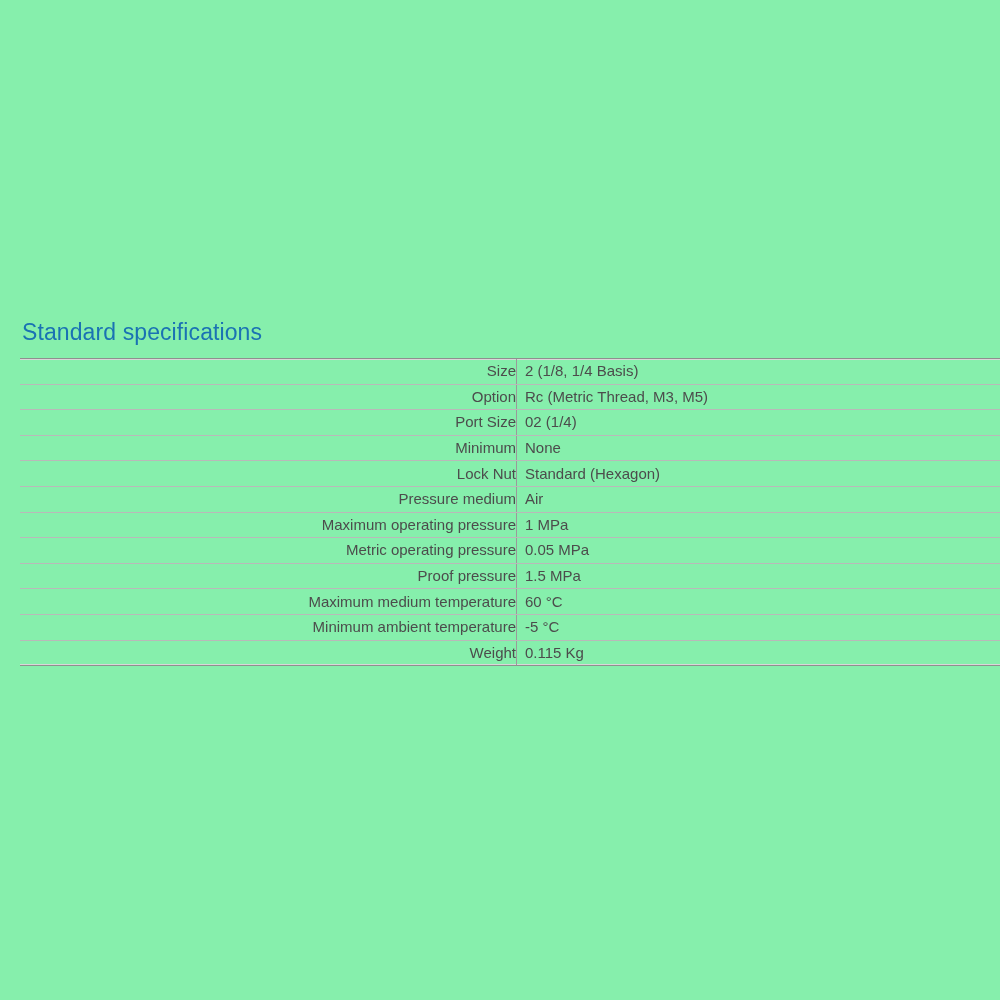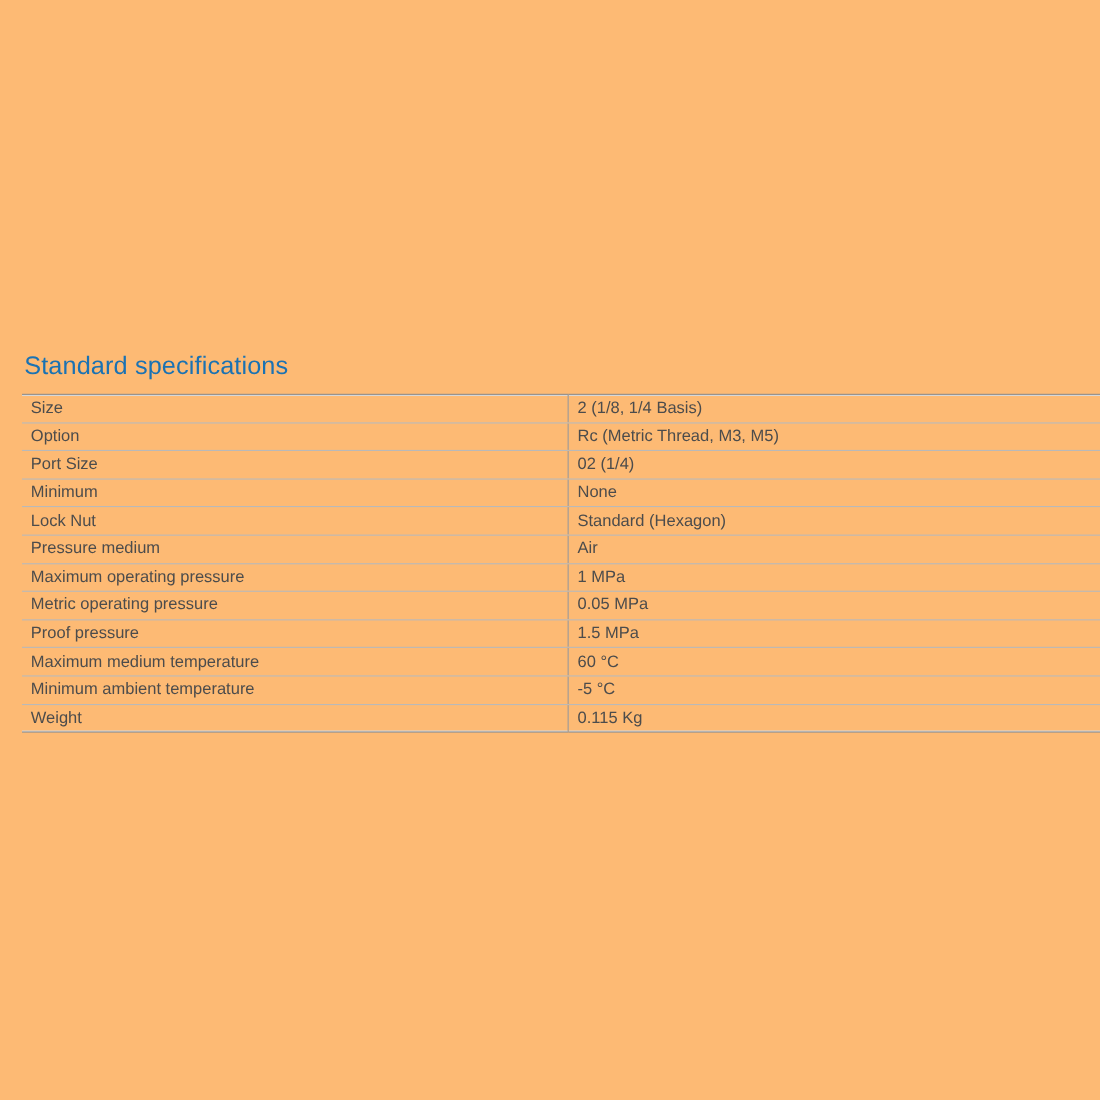--- a/index.html
+++ b/index.html
@@ -12,21 +12,21 @@
     height: 1000px;
     overflow: hidden;
     font-family: "Liberation Sans", sans-serif;
     -webkit-font-smoothing: antialiased;
   }
 
   #page {
     position: relative;
     width: 1000px;
     height: 1000px;
-    background: #fdba74;
+    background: #86efac;
   }
 
   
   #spec-title {
     position: absolute;
     left: 22px;
     top: 318px;
     font-size: 23px;
     font-weight: 500;
     letter-spacing: 0.1px;
@@ -71,20 +71,21 @@
     box-shadow: inset 0 2px 0 -1px #d8d8d8;
   }
   table.spec-table tbody tr:last-child td {
     border-bottom: 1px solid #8f8f8f;
     box-shadow: inset 0 -2px 0 -1px #d8d8d8;
     margin-top: 12px;
   }
 
   td.spec-label {
     width: 488px;
+    text-align: right;
   }
 
   td.spec-value {
     width: 487px;
     border-left: 1px solid #9a9a9a;
     padding-left: 9px;
   }
 </style>
 </head>
 <body>

